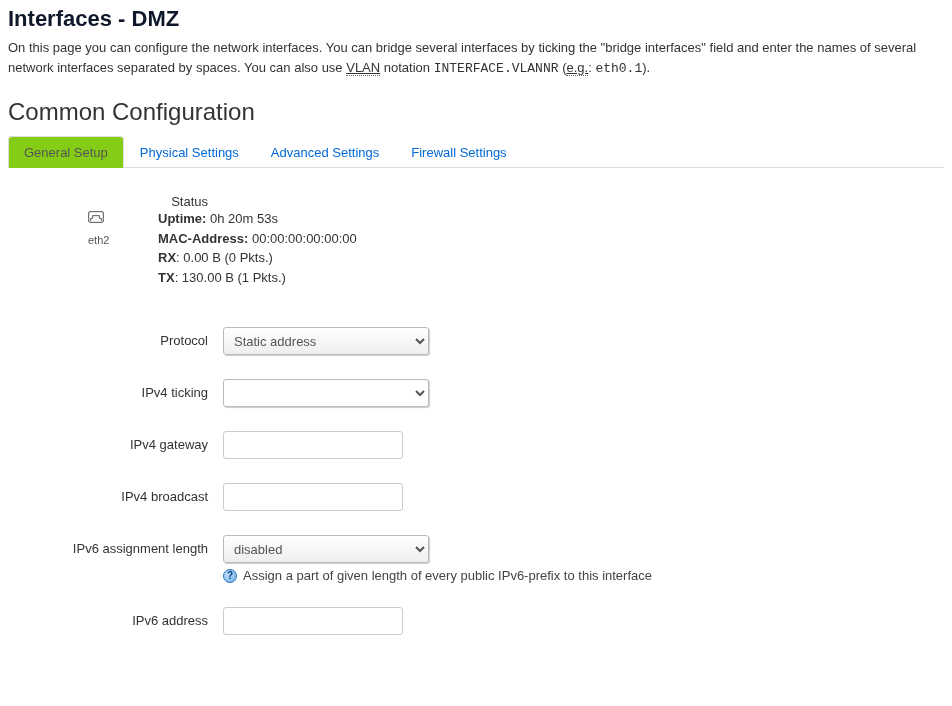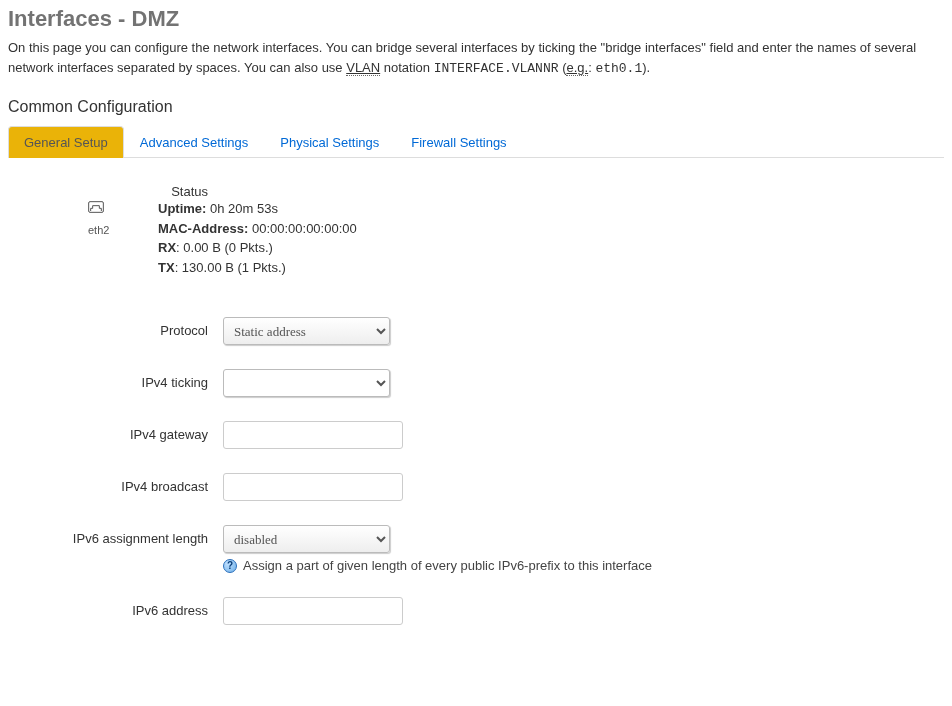--- a/index.html
+++ b/index.html
@@ -5,54 +5,54 @@
   * { box-sizing: border-box; margin: 0; padding: 0; }
   body {
     font-family: Arial, Helvetica, sans-serif;
     font-size: 13px;
     color: #333;
     background: #fff;
     width: 952px;
     padding: 6px 8px 0 8px;
   }
   h1.page-title {
-    color: #737373;
+    color: #0f172a;
     font-size: 22px;
     font-weight: bold;
     margin-bottom: 6px;
   }
   .description {
     color: #333;
     line-height: 1.5;
     margin-bottom: 20px;
   }
   .dotted { border-bottom: 1px dotted #666; text-decoration: underline; }
   .code { font-family: "Courier New", monospace; }
   h2.section-title {
-    font-size: 16px;
+    font-size: 24px;
     font-weight: normal;
     color: #333;
     margin-bottom: 10px;
   }
   .tabs {
     display: flex;
     border-bottom: 1px solid #ddd;
   }
   .tab {
     padding: 8px 15px;
     cursor: pointer;
     color: #0069d6;
     border: 1px solid transparent;
     border-bottom: none;
     margin-bottom: -1px;
     font-size: 13px;
   }
   .tab.active {
     color: #555;
-    background: #eab308;
+    background: #84cc16;
     border-color: #ddd #ddd #fff;
     border-radius: 4px 4px 0 0;
   }
   .form-area { padding-top: 20px; }
   .field-row {
     display: flex;
     align-items: flex-start;
     margin-bottom: 24px;
   }
   .field-label {
@@ -80,26 +80,25 @@
   select, input[type=text] {
     height: 28px;
     border: 1px solid #ccc;
     border-radius: 3px;
     padding: 4px 6px;
     font-size: 13px;
     font-family: inherit;
     background: #fff;
   }
   select {
-    width: 167px;
+    width: 206px;
     background: linear-gradient(#fff,#eee);
     color: #555;
     border: 1px solid #bbb;
     box-shadow: 1px 1px 1px rgba(0,0,0,0.2);
-    font-family: Liberation Serif, serif;
   }
   input[type=text] { width: 180px; }
   .hint-row {
     display: flex;
     align-items: center;
     margin-top: 5px;
     color: #444;
   }
   .hint-icon {
     width: 14px; height: 14px;
@@ -126,22 +125,22 @@
 <h1 class="page-title">Interfaces - DMZ</h1>
 
 <p class="description">
   <span>On this page you can configure the network interfaces. You can bridge several interfaces by ticking the "bridge interfaces" field and enter the names of several network interfaces separated by spaces. You can also use </span><span class="dotted">VLAN</span><span> notation </span><span class="code">INTERFACE.VLANNR</span><span> (</span><span class="dotted">e.g.</span><span>: </span><span class="code">eth0.1</span><span>).</span>
 </p>
 
 <h2 class="section-title">Common Configuration</h2>
 
 <div class="tabs">
   <div class="tab active">General Setup</div>
+  <div class="tab">Physical Settings</div>
   <div class="tab">Advanced Settings</div>
-  <div class="tab">Physical Settings</div>
   <div class="tab">Firewall Settings</div>
 </div>
 
 <div class="form-area">
 
   <div class="field-row status-row">
     <div class="field-label">Status</div>
     <div class="field-value">
       <div class="if-block" style="margin-left:80px;">
         <div class="if-icon-box">

